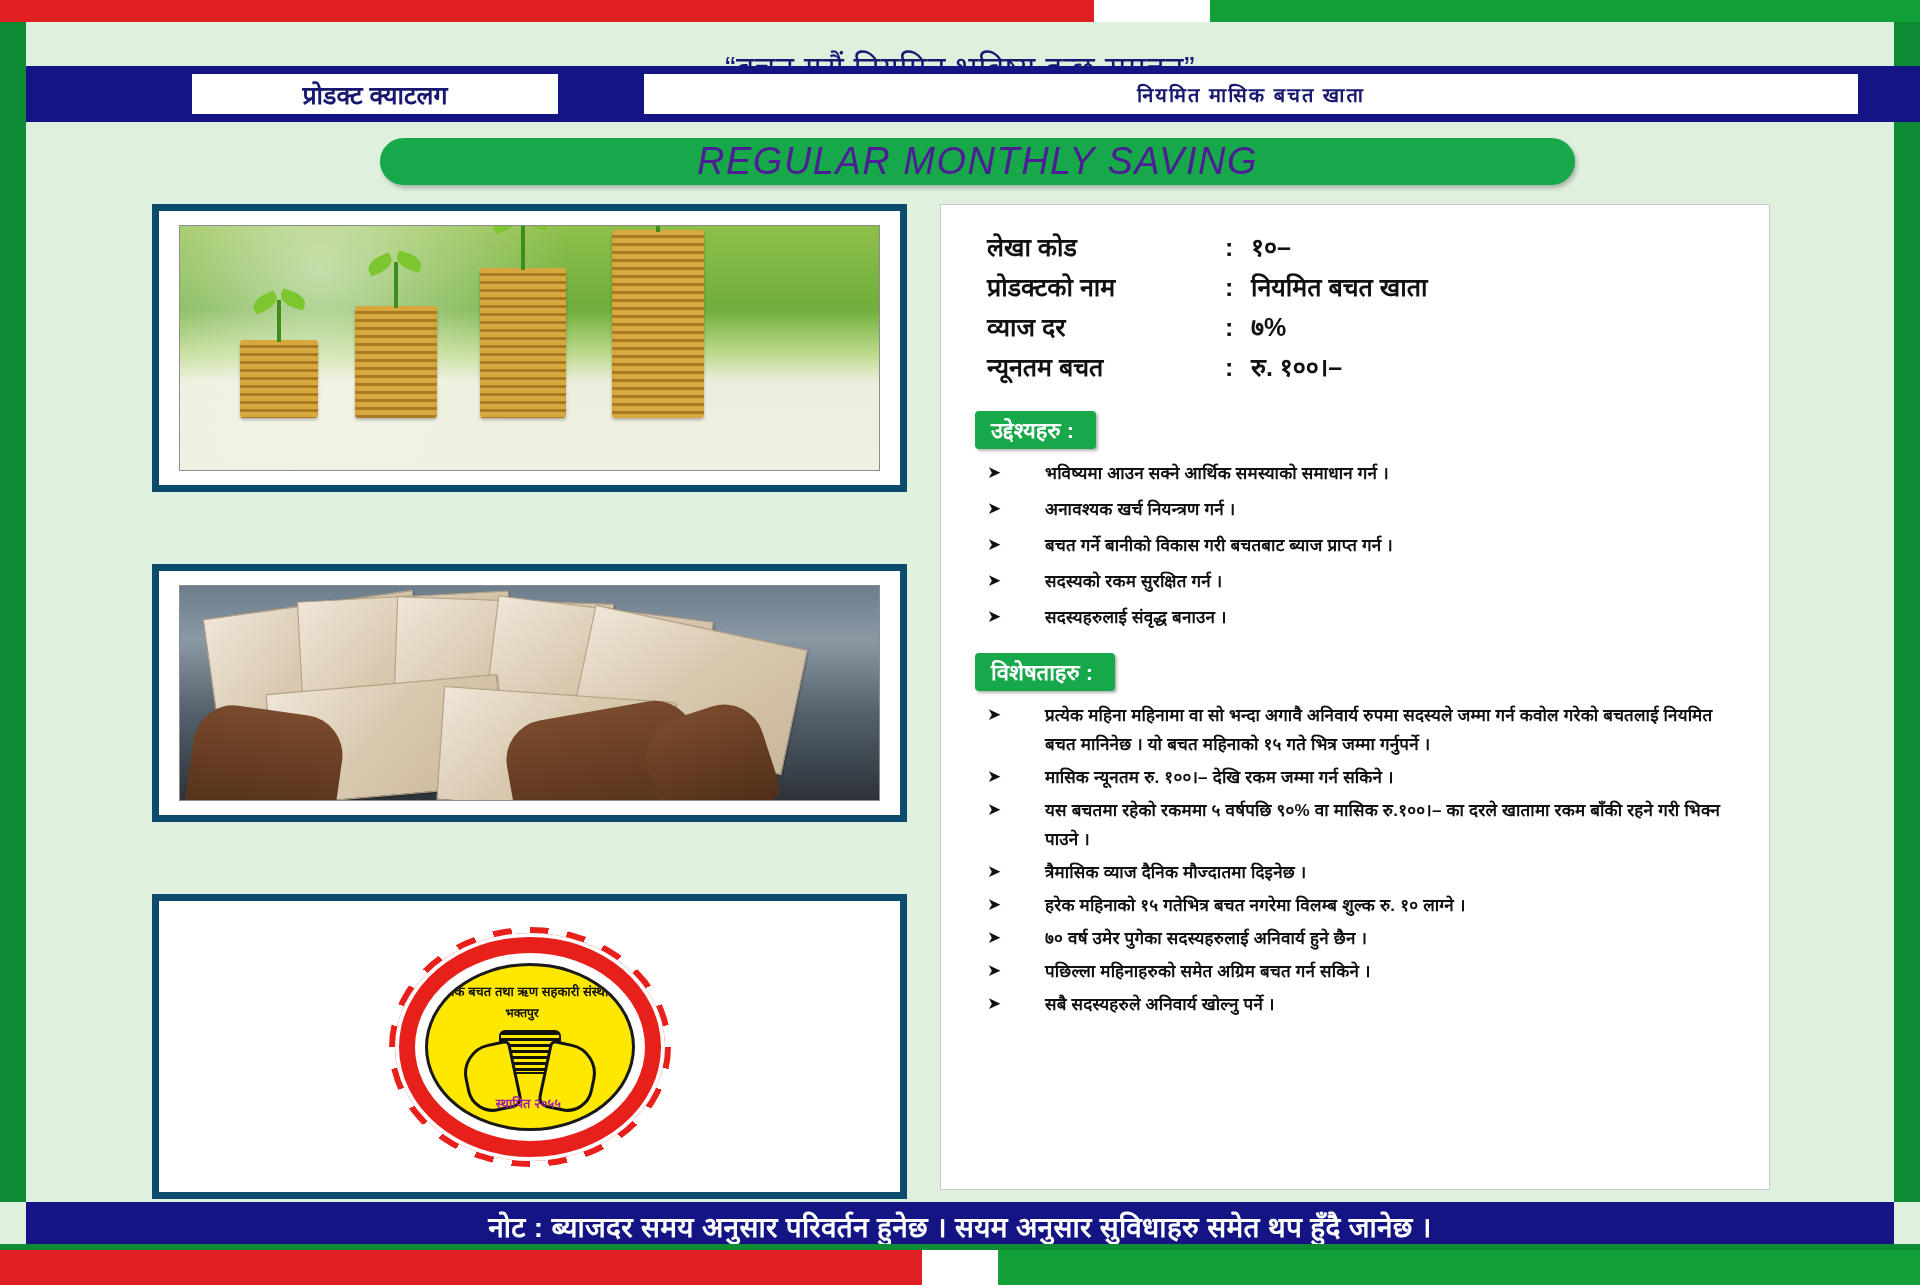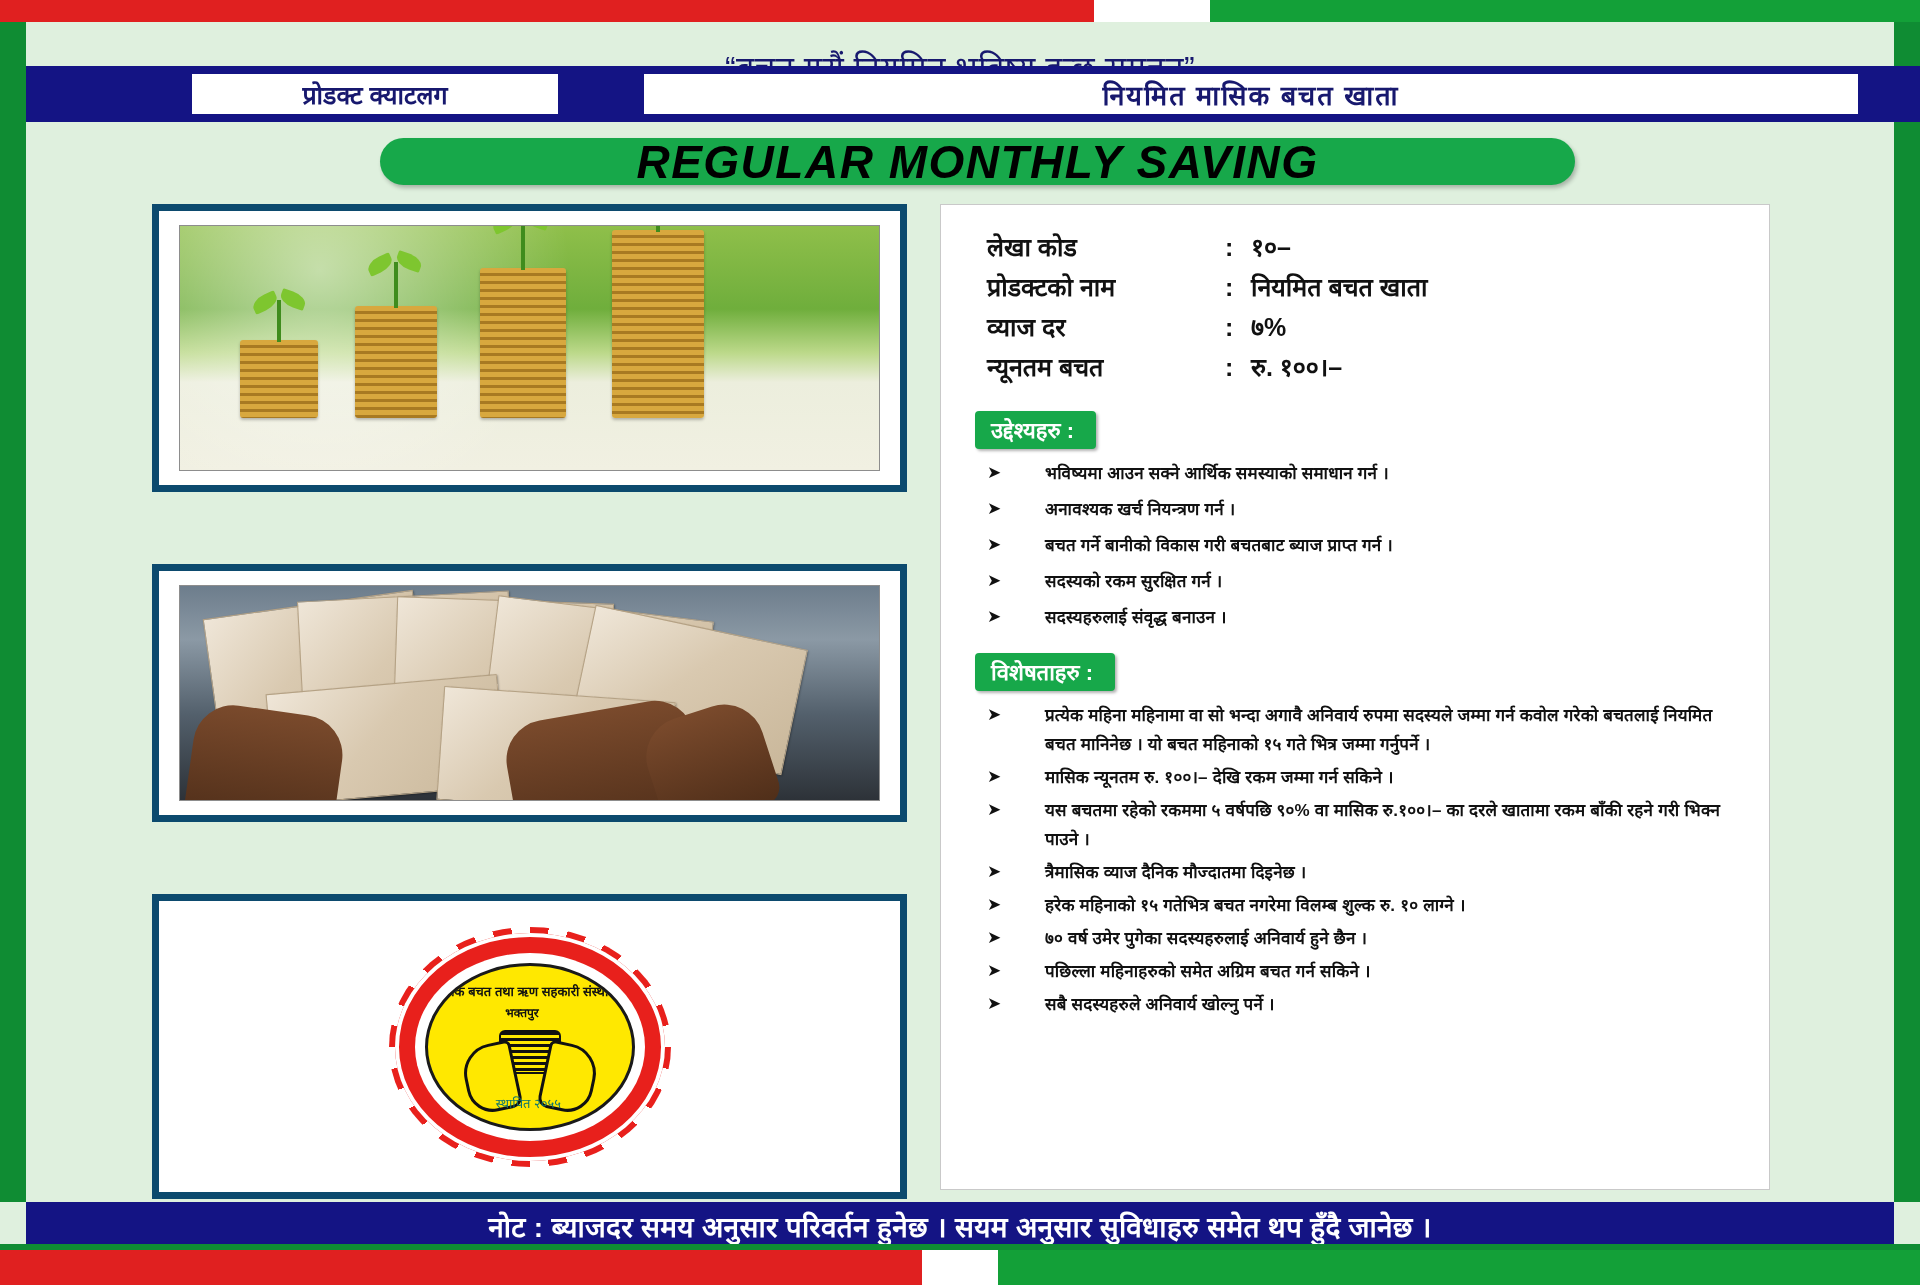--- a/index.html
+++ b/index.html
@@ -89,39 +89,39 @@
     font-weight: bold;
   }
   .catalog-box {
     margin-left: 133px;
     width: 366px;
     font-size: 25px;
   }
   .title-box {
     margin-left: 82px;
     width: 1214px;
-    font-size: 27px;
+    font-size: 20px;
     letter-spacing: 2px;
   }
   
   .ribbon {
     position: absolute;
     left: 380px; top: 138px;
     width: 1195px; height: 47px;
     background: #17a84a;
     border-radius: 24px;
     display: flex;
     align-items: center;
     justify-content: center;
     box-shadow: 2px 3px 4px rgba(0,0,0,0.25);
   }
   .ribbon-text {
-    color: #000000;
-    font-size: 46px;
-    font-weight: bold;
+    color: #4c1d95;
+    font-size: 38px;
+    font-weight: normal;
     font-style: italic;
     letter-spacing: 1.5px;
   }
   
   .left-col {
     position: absolute;
     left: 152px; top: 204px;
     width: 755px;
   }
   .photo-card {
@@ -238,21 +238,21 @@
     font-size: 13px; font-weight: bold; color: #111;
   }
   .seal-city {
     position: absolute;
     top: 38px; left: 0; right: 15px;
     font-size: 12px; font-weight: bold; color: #111;
   }
   .seal-bottom-text {
     position: absolute;
     bottom: 16px; left: 0; right: 2px;
-    font-size: 13px; font-weight: normal; color: #0f766e;
+    font-size: 13px; font-weight: bold; color: #a21caf;
   }
   .seal-hands {
     position: absolute;
     top: 60px; left: 50%;
     transform: translateX(-50%);
     width: 130px; height: 86px;
   }
   .seal-coins {
     position: absolute;
     left: 50%; top: 4px;

